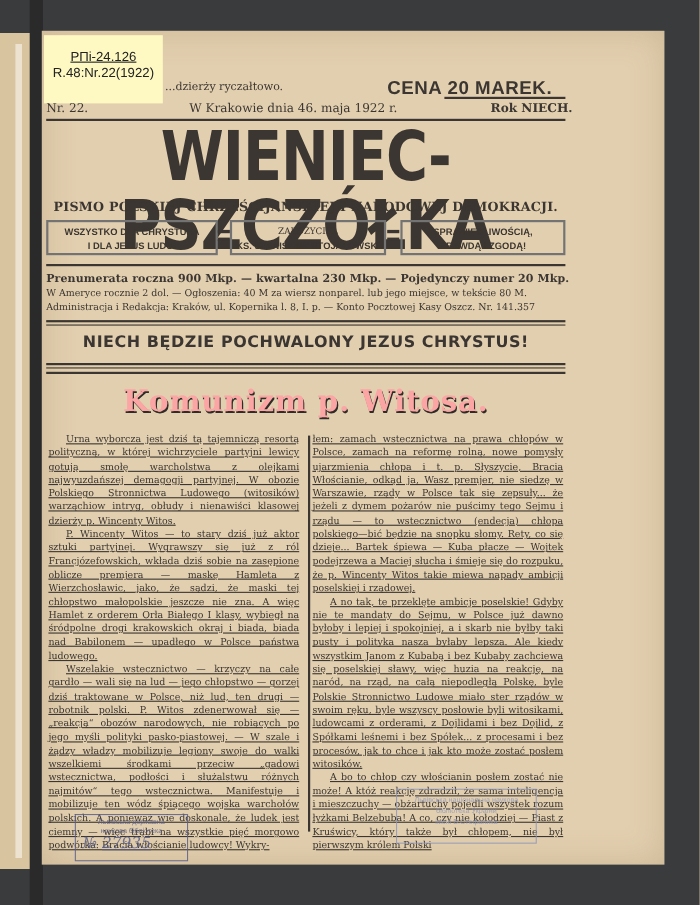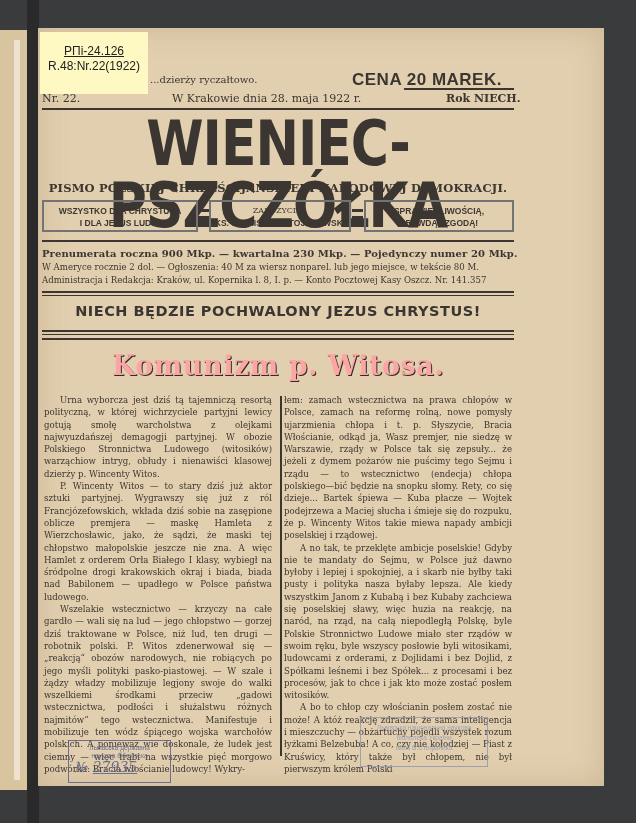--- a/index.html
+++ b/index.html
@@ -33,21 +33,21 @@
   .connector{position:absolute;top:209px;width:11px;height:10px;border-top:3px solid #3b3631;border-bottom:3px solid #3b3631;box-sizing:border-box;}
   .c1{left:198px;}
   .c2{left:352px;}
   .prices{left:42px;top:248px;width:472px;font-size:10px;font-weight:bold;letter-spacing:.1px;white-space:nowrap;}
   .ads{left:42px;top:262px;width:472px;font-size:8.6px;white-space:nowrap;}
   .admin{left:42px;top:275px;width:472px;font-size:8.6px;white-space:nowrap;}
   .slogan{left:42px;top:303px;width:472px;text-align:center;font-family:"DejaVu Sans",sans-serif;font-weight:bold;font-size:14.5px;letter-spacing:.5px;}
   .headline{left:42px;top:346px;width:472px;text-align:center;font-family:"DejaVu Serif",serif;font-weight:bold;font-size:27px;line-height:40px;letter-spacing:.5px;
             color:#fca5a5;text-shadow:1px 1px 0 #2f2b27;}
   .col{position:absolute;top:394px;width:228px;font-size:8.6px;line-height:12.3px;text-align:justify;}
-  .col p{margin:0;text-indent:16px;}
+  .col p{margin:0;text-indent:16px;text-decoration:underline;}
   .col p.cont{text-indent:0;}
   .col1{left:44px;}
   .col2{left:284px;}
   .divider{position:absolute;left:280px;top:396px;width:1.5px;height:360px;background:#3b3631;}
   .stamp1{position:absolute;left:68px;top:740px;width:103px;height:43px;border:1.5px solid #5b5f8a;color:#5b5f8a;
           font-family:"Liberation Sans",sans-serif;font-size:6.5px;line-height:8px;text-align:center;padding-top:3px;box-sizing:border-box;opacity:.85;}
   .stamp1 .num{font-family:"DejaVu Serif",serif;font-style:italic;font-size:14px;line-height:14px;text-align:left;padding-left:6px;}
   .stamp2{position:absolute;left:360px;top:717px;width:128px;height:50px;border:1.5px solid #8c95b8;color:#8c95b8;
           font-family:"Liberation Sans",sans-serif;font-size:6.5px;line-height:10px;text-align:center;padding-top:5px;box-sizing:border-box;opacity:.8;}
 </style>
@@ -63,21 +63,21 @@
 <div class="label">
   <div class="l1">РПі-24.126</div>
   <div>R.48:Nr.22(1922)</div>
 </div>
 
 <div class="abs ink oplacona">...dzierży ryczałtowo.</div>
 <div class="abs ink cena">CENA 20 MAREK.</div>
 <div class="abs cena-ul"></div>
 
 <div class="abs ink nr">Nr. 22.</div>
-<div class="abs ink place">W Krakowie dnia 28. maja 1922 r.</div>
+<div class="abs ink place">W Krakowie dnia 46. maja 1922 r.</div>
 <div class="abs ink rok">Rok NIECH.</div>
 
 <div class="rule" style="top:108px;"></div>
 
 <div class="abs ink title">WIENIEC-PSZCZÓŁKA</div>
 
 <div class="abs ink subtitle">PISMO POLSKIEJ CHRZEŚCIJAŃSKIEJ I NARODOWEJ DEMOKRACJI.</div>
 
 <div class="box ink b1">
   <div>WSZYSTKO DLA CHRYSTUSA</div>

